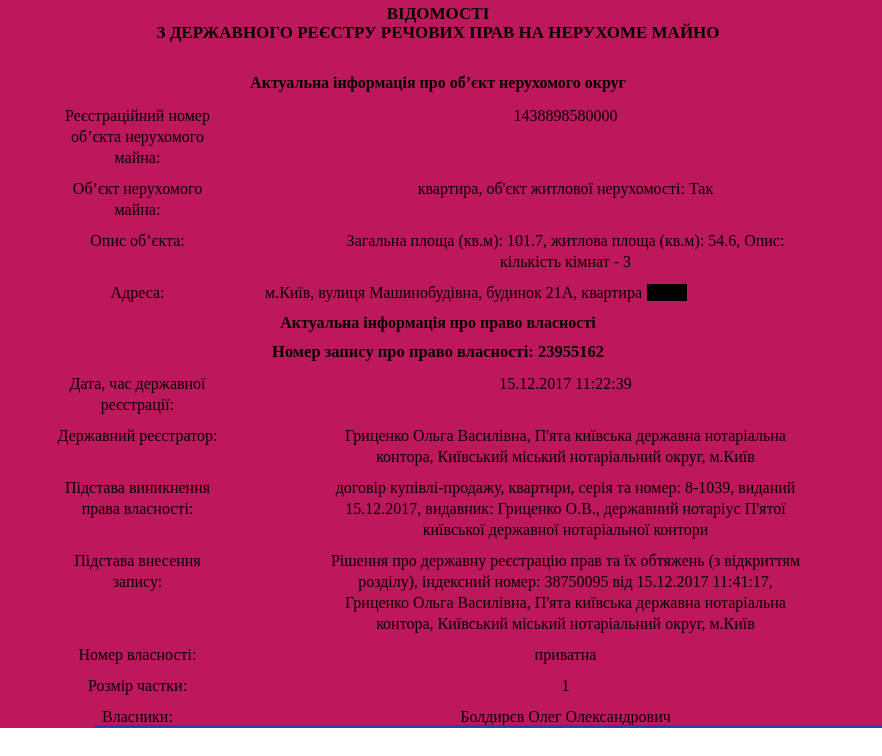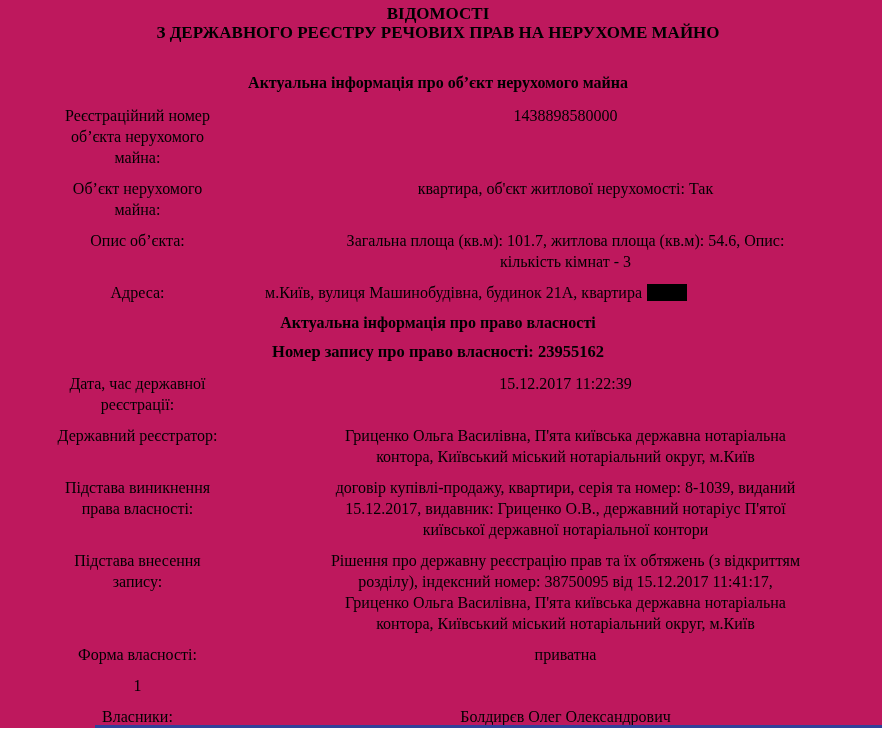--- a/index.html
+++ b/index.html
@@ -73,21 +73,21 @@
 </head>
 <body>
 
 <div class="page">
 
   <div class="doc-title">
     <div>ВІДОМОСТІ</div>
     <div>З ДЕРЖАВНОГО РЕЄСТРУ РЕЧОВИХ ПРАВ НА НЕРУХОМЕ МАЙНО</div>
   </div>
 
-  <h2 class="section-heading heading-object">Актуальна інформація про об’єкт нерухомого майна</h2>
+  <h2 class="section-heading heading-object">Актуальна інформація про об’єкт нерухомого округ</h2>
 
   <div class="row">
     <div class="label">Реєстраційний номер
 об’єкта нерухомого
 майна:</div>
     <div class="value">1438898580000</div>
   </div>
 
   <div class="row">
     <div class="label">Об’єкт нерухомого
@@ -133,25 +133,26 @@
   <div class="row">
     <div class="label">Підстава внесення
 запису:</div>
     <div class="value">Рішення про державну реєстрацію прав та їх обтяжень (з відкриттям
 розділу), індексний номер: 38750095 від 15.12.2017 11:41:17,
 Гриценко Ольга Василівна, П'ята київська державна нотаріальна
 контора, Київський міський нотаріальний округ, м.Київ</div>
   </div>
 
   <div class="row">
-    <div class="label">Форма власності:</div>
+    <div class="label">Номер власності:</div>
     <div class="value">приватна</div>
   </div>
 
   <div class="row">
+    <div class="label">Розмір частки:</div>
     <div class="value">1</div>
   </div>
 
   <div class="row">
     <div class="label">Власники:</div>
     <div class="value">Болдирєв Олег Олександрович</div>
   </div>
 
   <div class="bottom-rule"></div>
 

